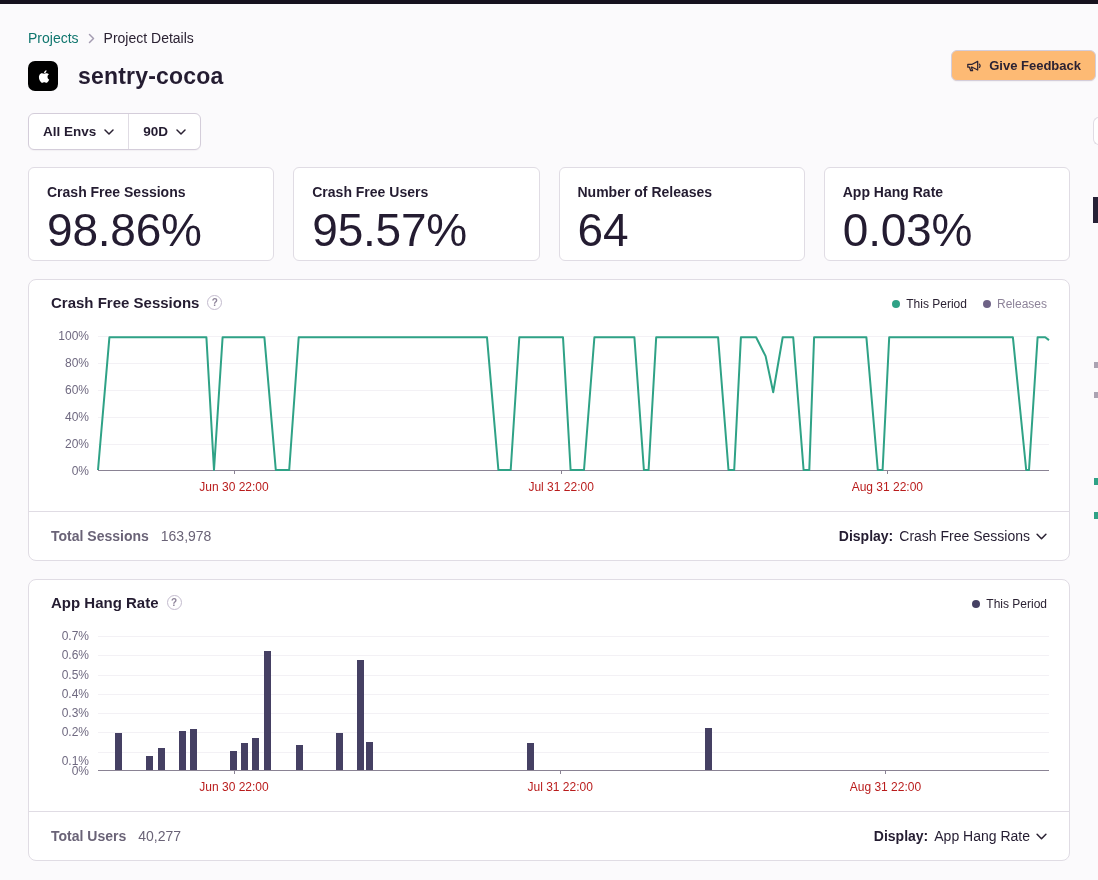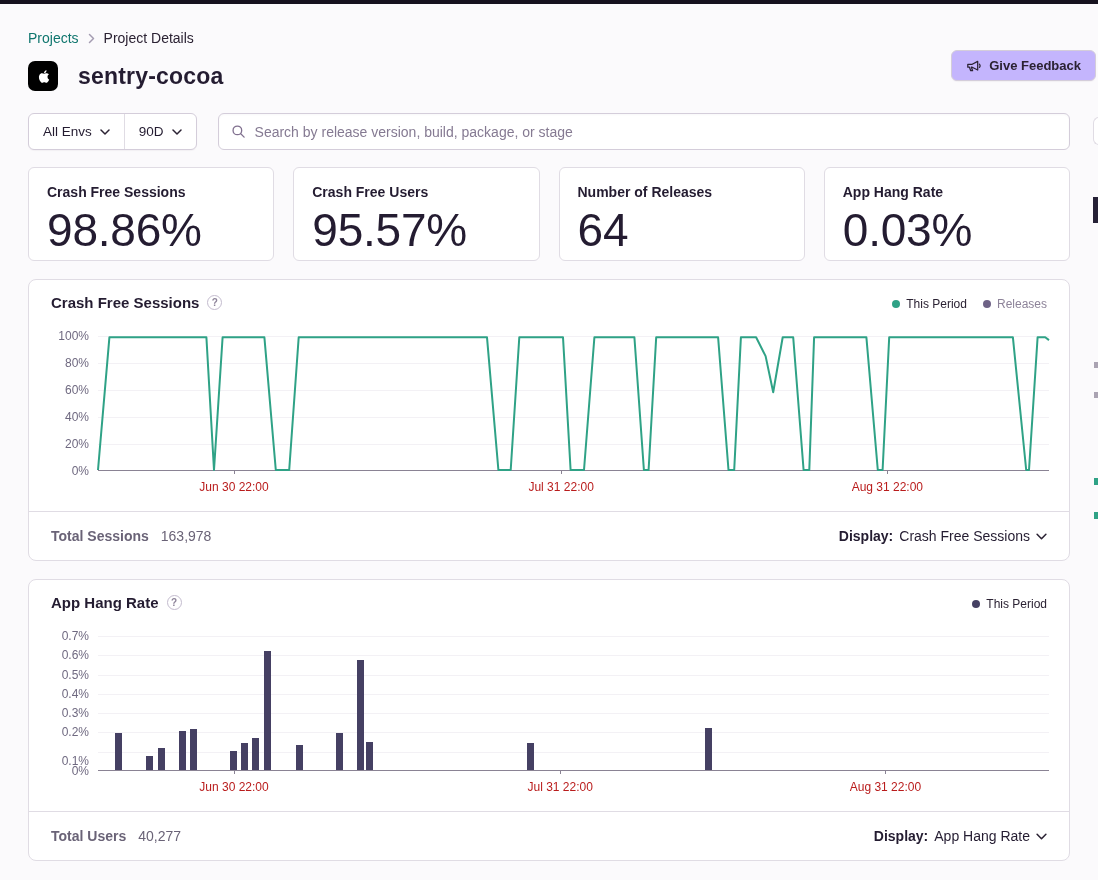--- a/index.html
+++ b/index.html
@@ -9,32 +9,32 @@
   .topbar { height:4px; background:#16121e; width:100%; }
   .page { position:relative; padding:0 28px; }
 
   
   .crumb-row { margin-top:25px; display:flex; align-items:center; font-size:14px; height:18px; }
   .crumb-link { color:#0f766e; cursor:pointer; }
   .crumb-sep { margin:0 9px; display:inline-flex; }
   .crumb-current { color:#2b2233; }
 
   .feedback-btn { position:absolute; top:21px; right:2px; height:31px; display:flex; align-items:center; gap:7px;
-    background:#c4b5fd; border:1px solid #d4cdda; border-radius:6px; padding:0 14px; font-family:inherit;
+    background:#fdba74; border:1px solid #d4cdda; border-radius:6px; padding:0 14px; font-family:inherit;
     font-size:13px; font-weight:bold; color:#2b2233; box-shadow:0 1px 1px rgba(43,34,51,.04); cursor:pointer; }
 
   
   .title-row { margin-top:13px; display:flex; align-items:center; gap:20px; height:32px; }
   .apple-badge { width:30px; height:30px; border-radius:7px; background:#000; display:flex; align-items:center; justify-content:center; }
   .project-title { font-size:23px; font-weight:bold; color:#241c31; letter-spacing:.2px; }
 
   
   .filter-row { margin-top:21px; display:flex; gap:21px; height:37px; }
   .pill-group { display:flex; align-items:stretch; background:#fff; border:1px solid #d4cdda; border-radius:6px; box-shadow:0 1px 1px rgba(43,34,51,.04); }
-  .pill-btn { display:flex; align-items:center; gap:8px; padding:0 14px; font-size:13.5px; font-weight:normal; color:#241c31; cursor:pointer; background:transparent; border:none; font-family:inherit; }
+  .pill-btn { display:flex; align-items:center; gap:8px; padding:0 14px; font-size:13.5px; font-weight:bold; color:#241c31; cursor:pointer; background:transparent; border:none; font-family:inherit; }
   .pill-div { width:1px; background:#e0dce4; margin:0; }
   .search-box { flex:1; display:flex; align-items:center; gap:9px; background:#fff; border:1px solid #d4cdda; border-radius:6px; padding:0 12px; box-shadow:inset 0 1px 2px rgba(43,34,51,.03); }
   .search-box input { flex:1; border:none; outline:none; font-family:inherit; font-size:14px; color:#2b2233; background:transparent; }
   .search-box input::placeholder { color:#857a92; }
 
   
   .stats-row { margin-top:17px; display:flex; gap:19px; }
   .stat-card { flex:1; height:94px; background:#fff; border:1px solid #e0dce4; border-radius:6px; padding:16px 18px 0 18px; }
   .stat-label { font-size:14px; font-weight:bold; color:#241c31; }
   .stat-value { margin-top:3px; font-size:46px; font-weight:400; color:#241c31; letter-spacing:-.2px; }
@@ -120,29 +120,20 @@
             <polyline points="1,1 5,5 9,1" fill="none" stroke="#2b2233" stroke-width="1.5" stroke-linecap="round" stroke-linejoin="round"></polyline>
           </svg>
       </button>
       <div class="pill-div"></div>
       <button class="pill-btn">
         <span>90D</span>
         <svg width="10" height="6" viewBox="0 0 10 6">
             <polyline points="1,1 5,5 9,1" fill="none" stroke="#2b2233" stroke-width="1.5" stroke-linecap="round" stroke-linejoin="round"></polyline>
           </svg>
       </button>
-    </div>
-    <div class="search-box">
-      <span style="display:inline-flex;">
-        <svg width="15" height="15" viewBox="0 0 16 16" fill="none" stroke="#80708f" stroke-width="1.4" stroke-linecap="round">
-          <circle cx="6.8" cy="6.8" r="4.6"></circle>
-            <line x1="10.4" y1="10.4" x2="14" y2="14"></line>
-        </svg>
-      </span>
-      <input type="text" value="" placeholder="Search by release version, build, package, or stage" style="">
     </div>
   </div>
 
   <div class="stats-row">
     <div class="stat-card">
       <div class="stat-label">Crash Free Sessions</div>
       <div class="stat-value">98.86%</div>
     </div>
     <div class="stat-card">
       <div class="stat-label">Crash Free Users</div>

